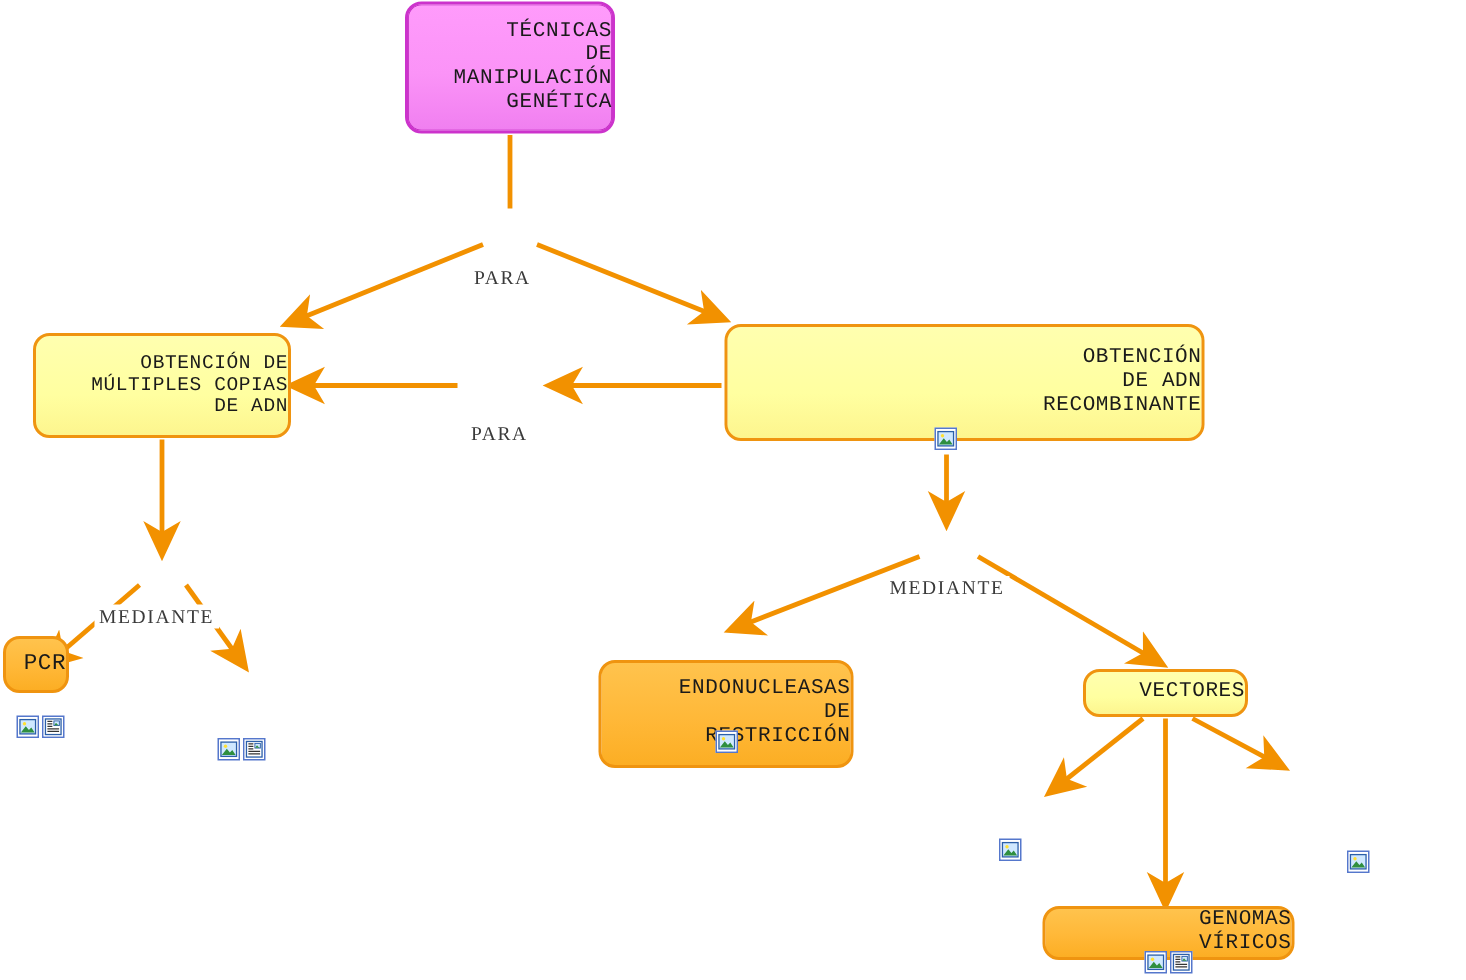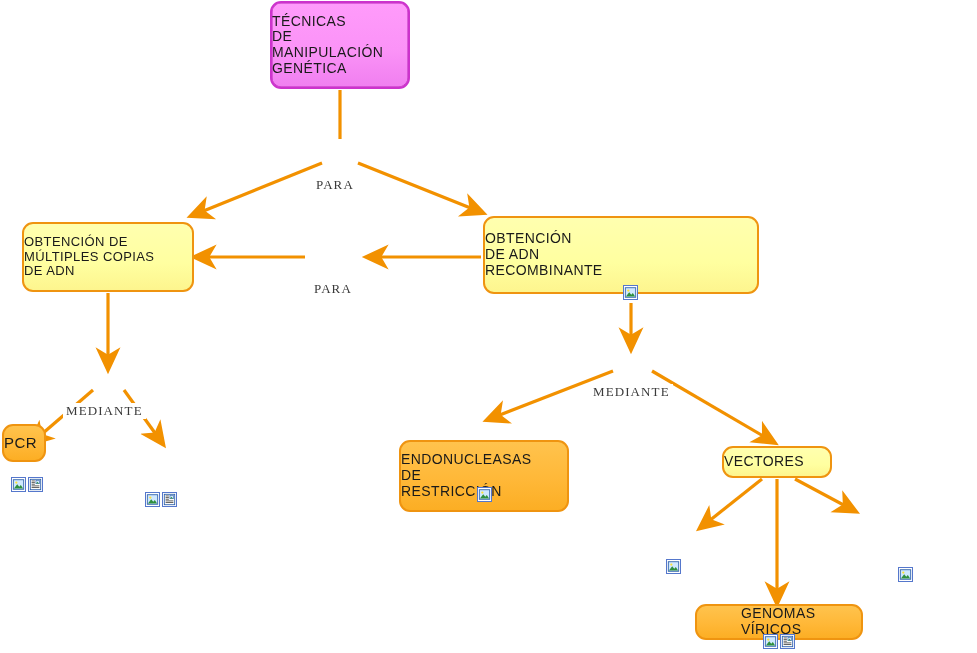--- a/index.html
+++ b/index.html
@@ -14,26 +14,26 @@
 
   svg#links{position:absolute;left:0;top:0;width:977px;height:653px;pointer-events:none;}
 
   .node{
     position:absolute;
     box-sizing:border-box;
     border-radius:11px;
     display:flex;
     align-items:center;
     justify-content:center;
-    text-align:left;
+    text-align:right;
     line-height:1.12;
     color:#1a1a1a;
     letter-spacing:0.4px;
     white-space:pre-line;
-    font-family:Liberation Sans, sans-serif;
+    font-family:Liberation Mono, monospace;
   }
   .node .txt{display:block;width:100%;}
 
   .n-pink{
     background:linear-gradient(180deg,#ff9bfb 0%,#fb93f7 55%,#f07ff0 100%);
     border:2px solid #cc33cc;
     box-shadow:0 0 0 0.5px #bb22bb inset;
   }
   .n-yellow{
     background:linear-gradient(180deg,#ffffaf 0%,#ffffa0 60%,#fdf58e 100%);
@@ -122,21 +122,21 @@
 MANIPULACIÓN
 GENÉTICA</span>
   </div>
 
   <div class="node n-yellow" style="left:22px;top:222px;width:172px;height:70px;font-size:13px;">
     <span class="txt">OBTENCIÓN DE
 MÚLTIPLES COPIAS
 DE ADN</span>
   </div>
 
-  <div class="node n-yellow" style="left:483px;top:216px;width:276px;height:78px;font-size:14px;">
+  <div class="node n-yellow" style="left:483px;top:216px;width:320px;height:78px;font-size:14px;">
     <span class="txt">OBTENCIÓN
 DE ADN
 RECOMBINANTE</span>
   </div>
 
   <div class="node n-orange" style="left:2px;top:424px;width:44px;height:38px;font-size:15px;">
     <span class="txt">PCR</span>
   </div>
 
 

